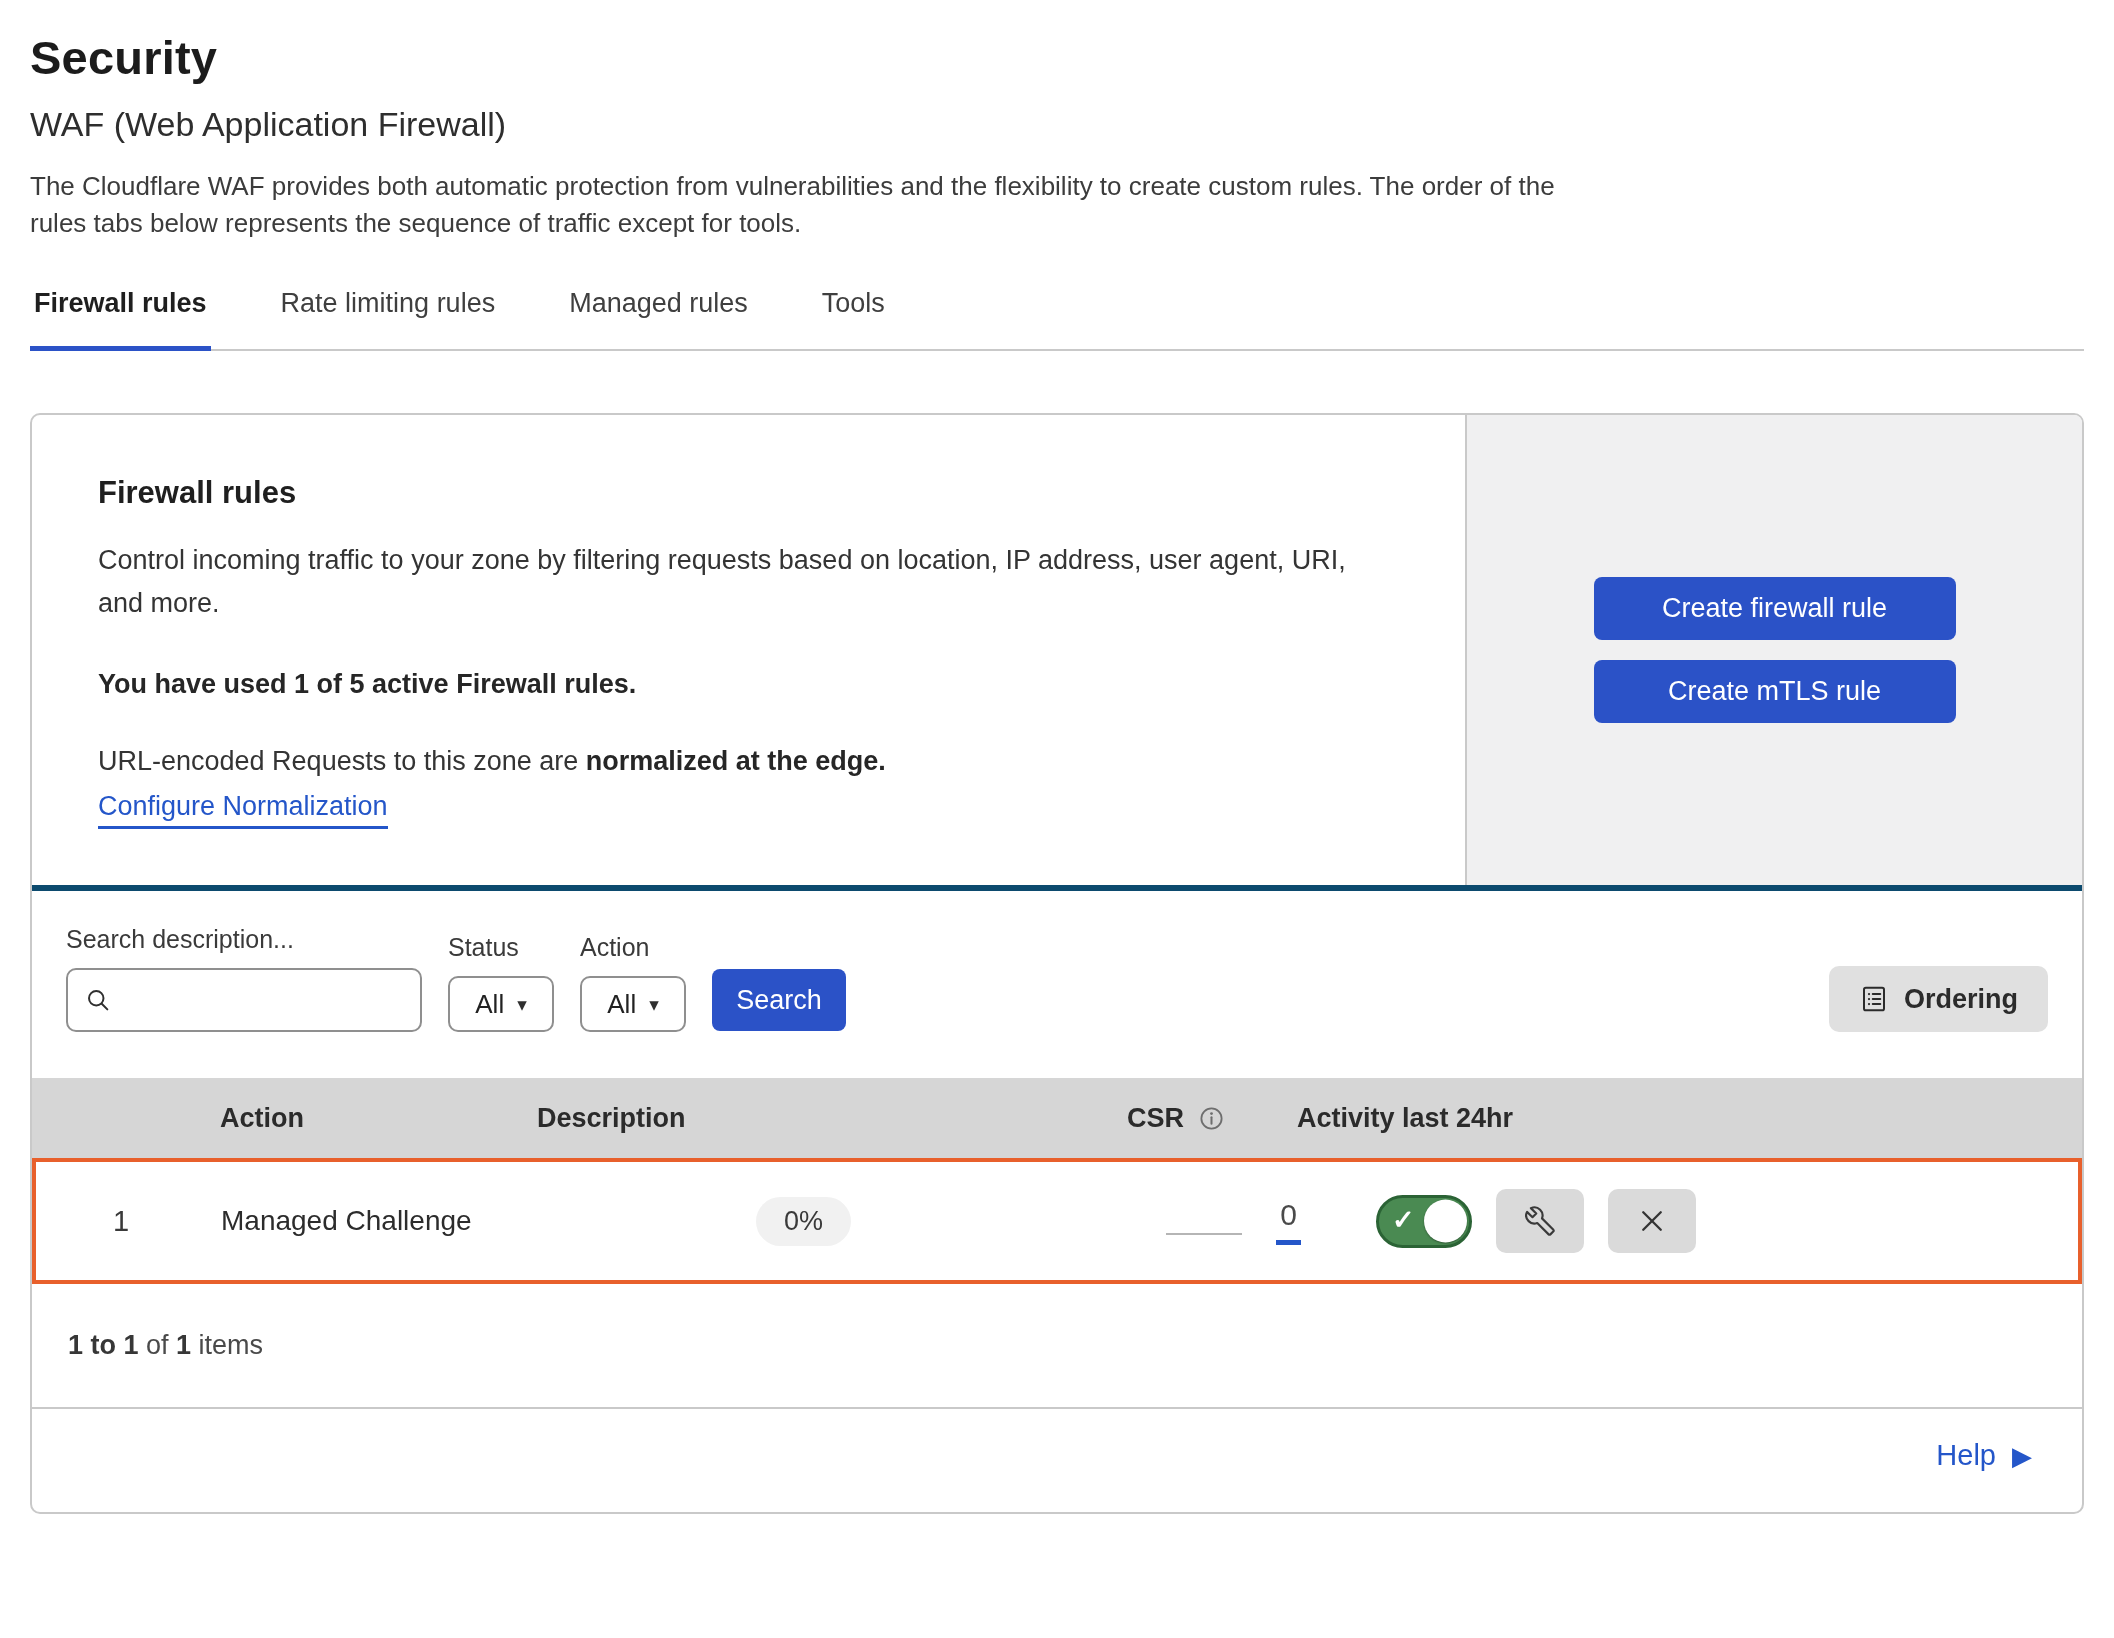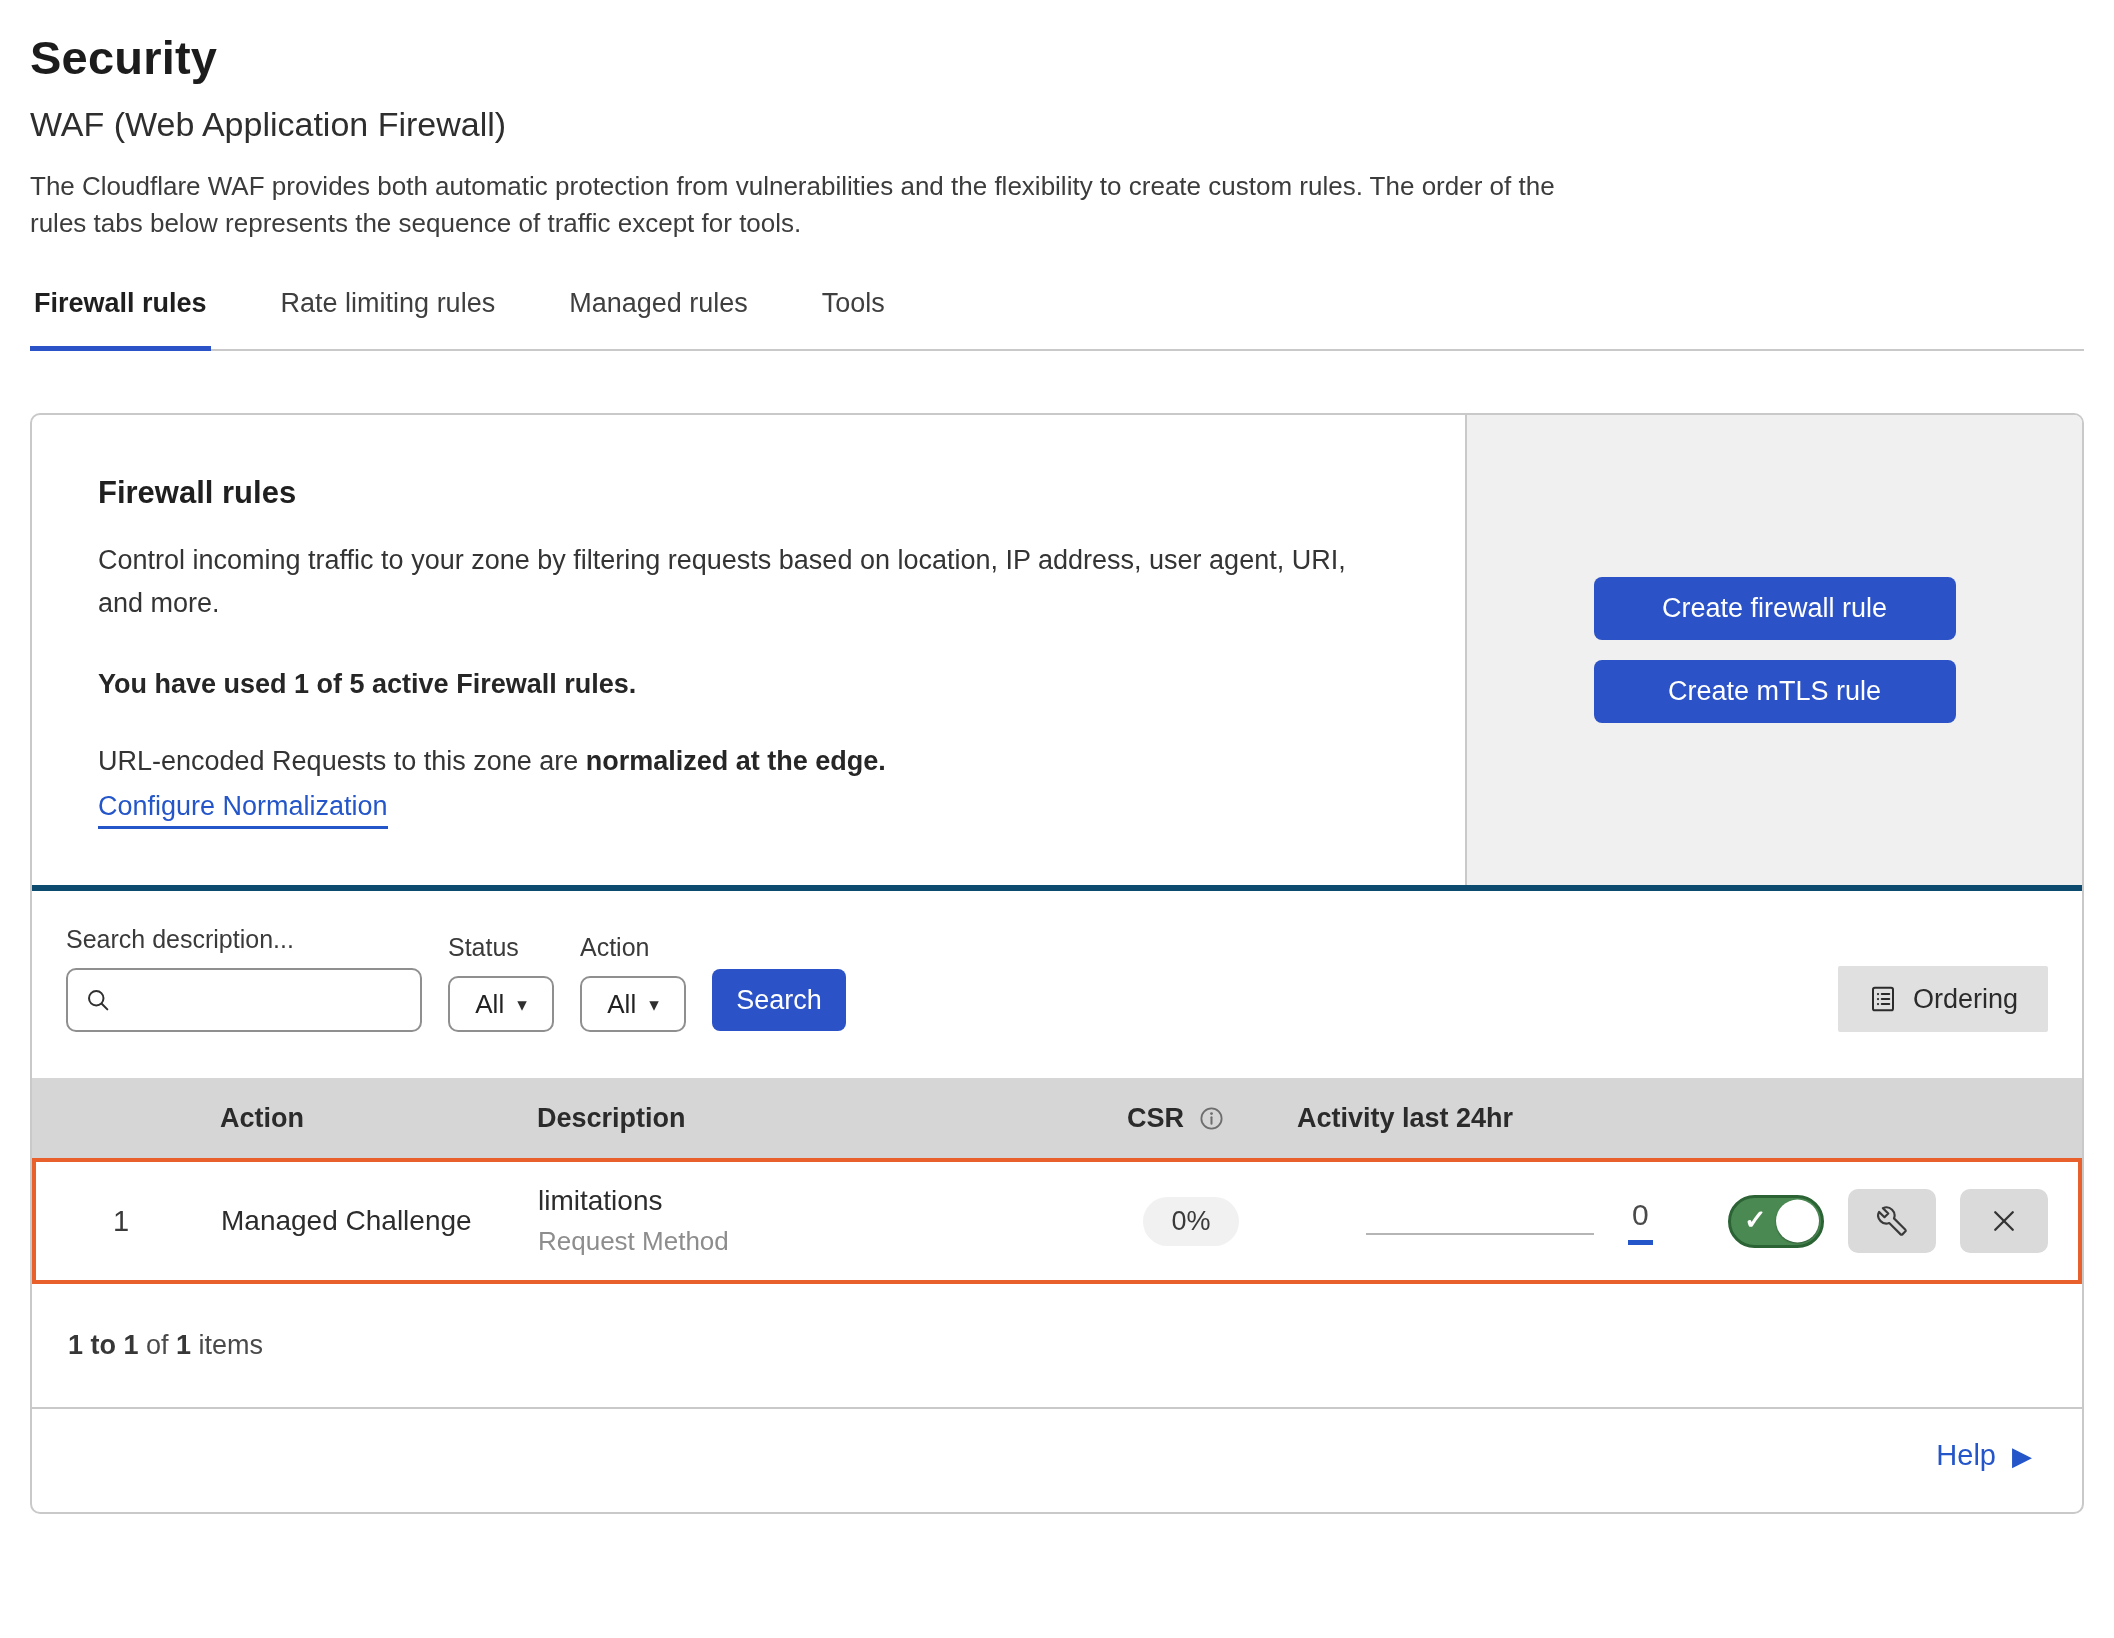--- a/index.html
+++ b/index.html
@@ -45,21 +45,21 @@
   .filter-group { display: flex; flex-direction: column; gap: 14px; }
   .filter-group label { font-size: 25px; color: #3a3a3a; }
   .search-box { width: 356px; height: 64px; border: 2px solid #8f8f8f; border-radius: 10px;
                 display: flex; align-items: center; padding: 0 16px; gap: 12px; background: #fff; }
   .search-box input { border: none; outline: none; flex: 1; font-family: inherit; font-size: 26px; color: #222; background: transparent; min-width: 0; }
   .select { height: 56px; min-width: 106px; border: 2px solid #8f8f8f; border-radius: 10px; background: #fff;
             display: flex; align-items: center; justify-content: center; gap: 13px; padding: 0 18px;
             font-size: 26px; color: #222; cursor: pointer; }
   .caret { font-size: 19px; color: #2f2f2f; line-height: 1; }
   .search-btn { width: 134px; height: 62px; margin-bottom: 1px; }
-  .btn-gray { background: #e0e0e0; border: none; border-radius: 2px; font-family: inherit; cursor: pointer; }
+  .btn-gray { background: #e0e0e0; border: none; border-radius: 10px; font-family: inherit; cursor: pointer; font-weight: bold; }
   .ordering-btn { height: 66px; padding: 0 30px; display: flex; align-items: center; gap: 15px;
                   font-size: 27px; color: #2b2b2b; }
 
   
   .tgrid { display: grid; grid-template-columns: 170px 320px 575px 200px 425px 1fr; align-items: center; }
   .thead { background: #d6d6d6; height: 80px; }
   .th { font-size: 27px; font-weight: 700; color: #2b2b2b; }
   .th.action { padding-left: 18px; }
   .th.desc { padding-left: 15px; }
   .th.csr { padding-left: 30px; display: flex; align-items: center; gap: 14px; }
@@ -191,24 +191,20 @@
           </svg>
         </span>
       </div>
       <div class="th">Activity last 24hr</div>
       <div class="th"></div>
     </div>
 
     <div class="tgrid row">
       <div class="cell num">1</div>
       <div class="cell action">Managed Challenge</div>
-      <div class="cell desc">
-        <div class="desc-main">limitations</div>
-        <div class="desc-sub">Request Method</div>
-      </div>
       <div class="cell csr">
         <span class="pill">0%</span>
       </div>
       <div class="cell activity">
         <div class="spark"></div>
         <span class="count-link">0</span>
       </div>
       <div class="cell controls">
         <div class="toggle">
           <span class="check">✓</span>

